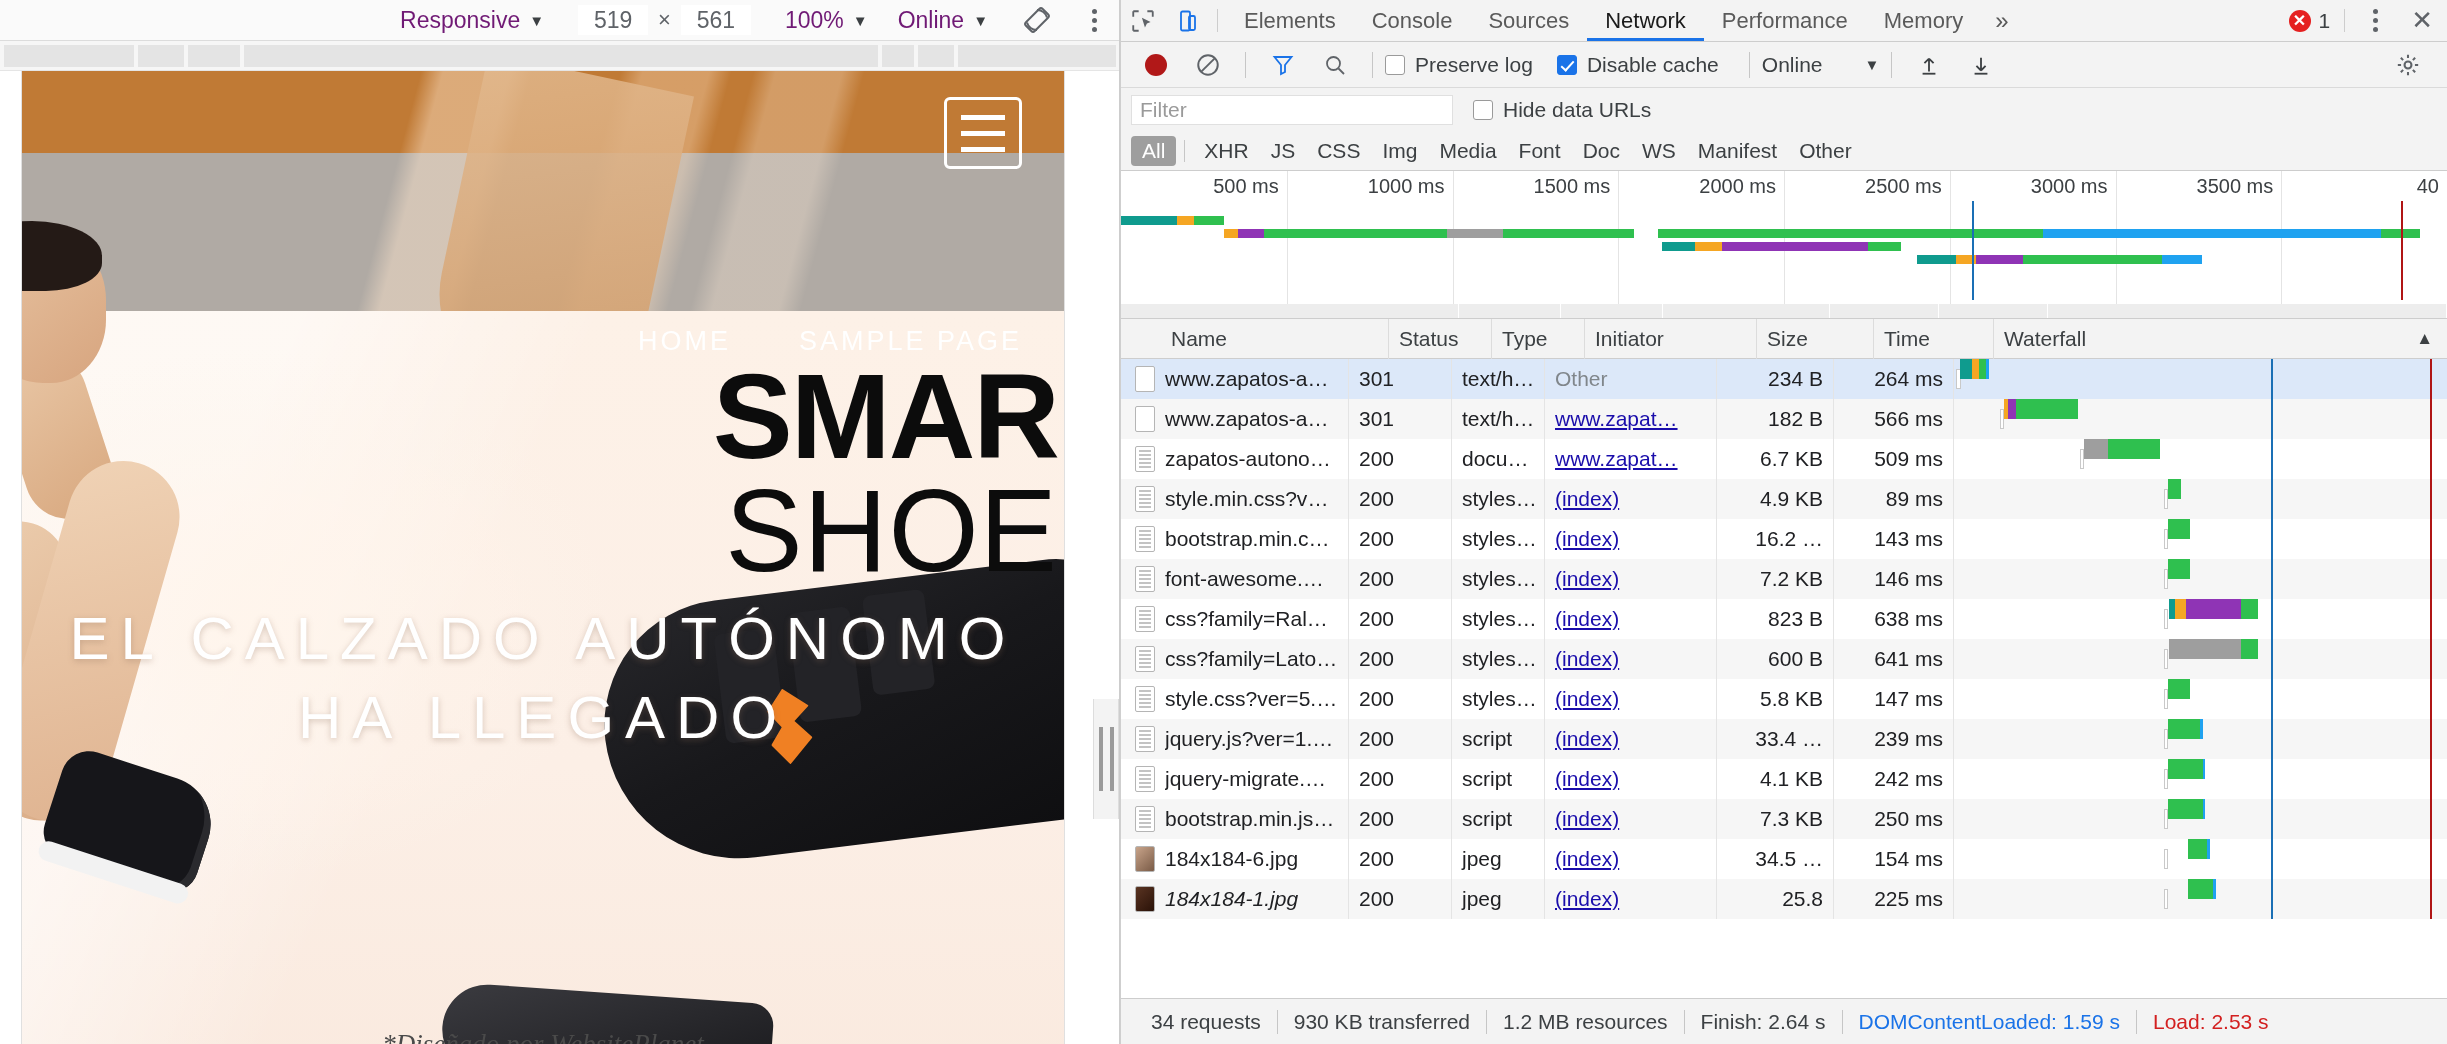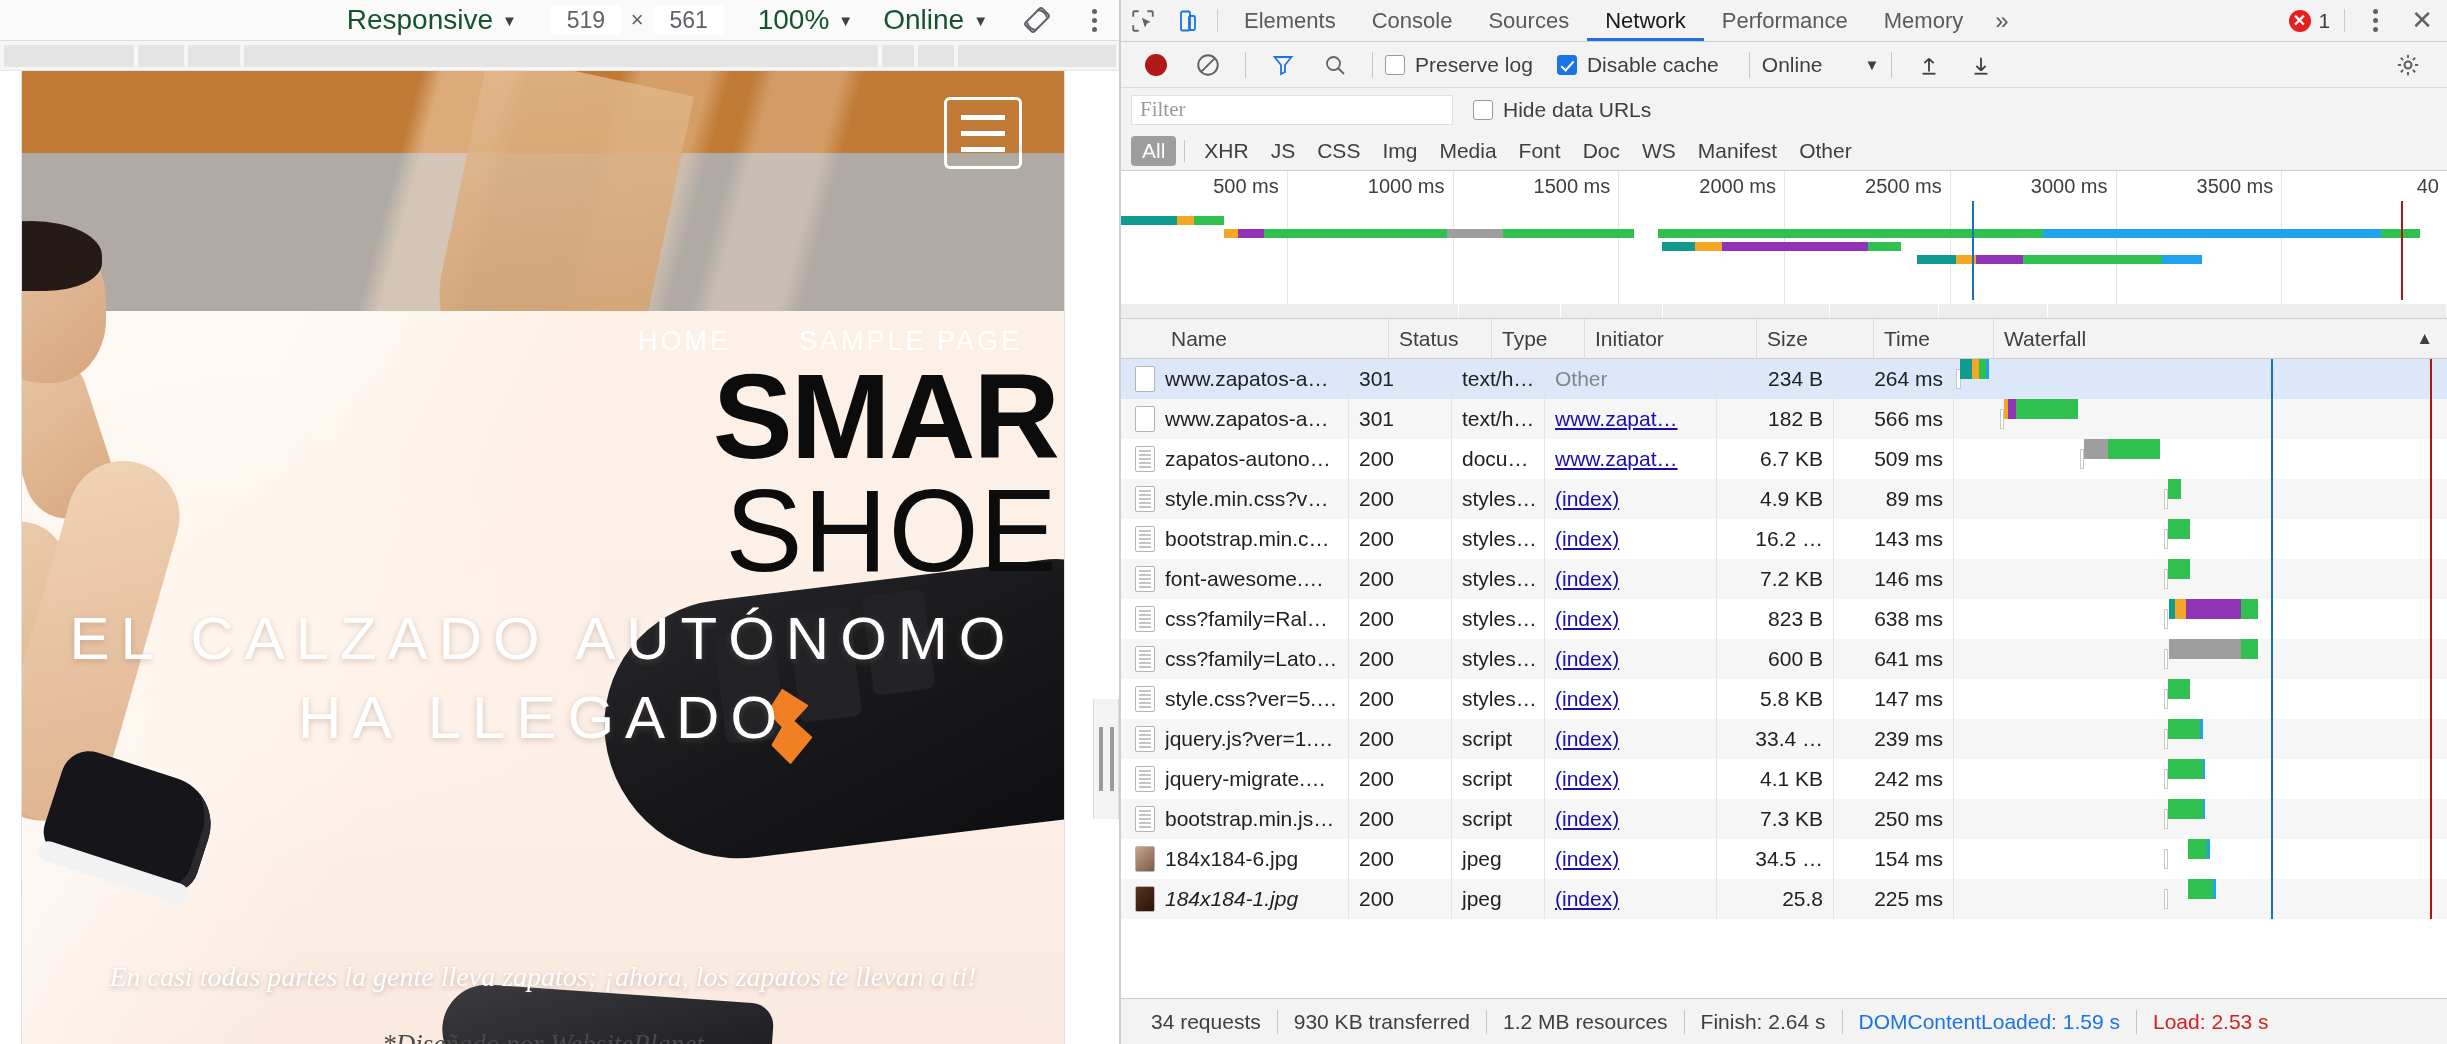--- a/index.html
+++ b/index.html
@@ -24,21 +24,21 @@
   #device-toolbar {
     height: 41px; flex: 0 0 41px;
     background: #fafafa;
     display: flex; align-items: center;
     font-size: 23px; color: #3c4043;
     position: relative;
     border-bottom: 1px solid #dcdcdc;
   }
   .dt-spacer { flex: 1; }
   .dt-item { display: flex; align-items: center; white-space: nowrap; }
-  .dt-label { font-size: 28px; color: #14532d; }
+  .dt-label { font-size: 23px; color: #701a75; }
   .caret { margin-left: 9px; font-size: 15px; color: #3c4043; line-height: 1; }
   .dim-input {
     background: #fff; border: none; outline: none;
     font-family: "Liberation Sans", sans-serif;
     font-size: 23px; color: #5f6368;
     text-align: center; width: 70px; height: 30px;
     padding: 0;
   }
   .dim-x { font-size: 22px; color: #5f6368; margin: 0 10px; }
   .rot-icon { width: 30px; height: 30px; display: block; }
@@ -256,21 +256,21 @@
   }
   .throttle-sel { display: flex; align-items: center; font-size: 21px; color: #3c4043; gap: 42px; }
 
   #filter-bar {
     height: 43px; flex: 0 0 43px; background: #f3f3f3;
     display: flex; align-items: center; padding-left: 10px; gap: 20px;
   }
   #filter-input {
     width: 322px; height: 30px; background: #fff; border: 1px solid #e0e0e0;
     font-size: 21px; color: #0369a1; padding: 0 8px;
-    font-family: Liberation Serif, serif; outline: none;
+    font-family: Liberation Sans, sans-serif; outline: none;
   }
   #filter-input::placeholder { color: #9a9a9a; }
 
   #type-bar {
     height: 40px; flex: 0 0 40px; background: #f3f3f3;
     display: flex; align-items: center; padding-left: 10px; gap: 0;
     border-bottom: 1px solid #cdcdcd;
   }
   .type-chip {
     font-size: 21px; color: #3c4043; padding: 3px 11px; border-radius: 4px; white-space: nowrap;
@@ -427,21 +427,20 @@
             <i></i>
             <i></i>
           </div>
         <div class="site-nav">
           <span>HOME</span>
           <span>SAMPLE PAGE</span>
         </div>
         <div class="smar">SMAR</div>
         <div class="shoe-word">SHOE</div>
         <div class="headline">EL CALZADO AUTÓNOMO HA LLEGADO</div>
-        <div class="subline">En casi todas partes la gente lleva zapatos; ¡ahora, los zapatos te llevan a ti!</div>
         <div class="credit">*Diseñado por WebsitePlanet</div>
       </div>
       <div id="resize-handle">
           <i></i>
           <i></i>
         </div>
     </div>
   </div>
 
   <div id="devtools">

